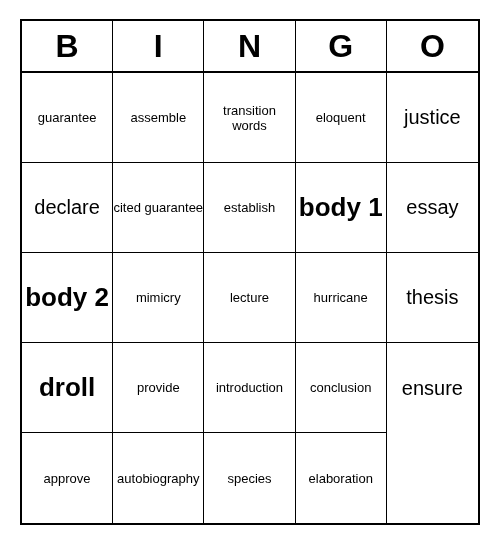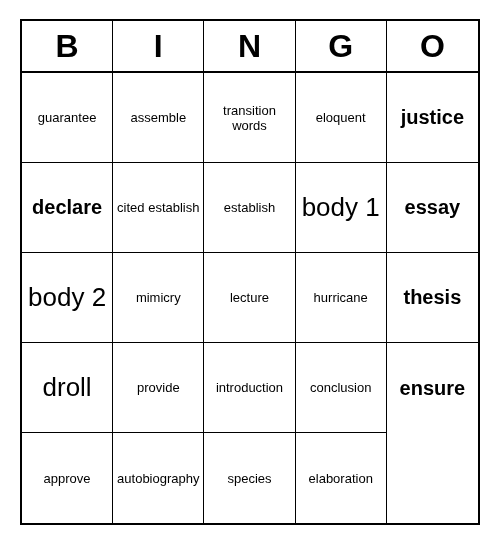--- a/index.html
+++ b/index.html
@@ -65,47 +65,47 @@
       font-weight: bold;
     }
 
     .bingo-cell:nth-last-child(-n+5) {
       border-bottom: none;
       text-align: right;
     }
 
     .bingo-cell.large-text {
       font-size: 26px;
-      font-weight: normal;
+      font-weight: bold;
     }
 
     .bingo-cell.medium-text {
       font-size: 20px;
-      font-weight: bold;
+      font-weight: normal;
     }
   </style>
 </head>
 <body>
 
 <div class="bingo-card">
   <div class="bingo-header">
   <div class="bingo-header-cell">B</div>
       <div class="bingo-header-cell">I</div>
       <div class="bingo-header-cell">N</div>
       <div class="bingo-header-cell">G</div>
       <div class="bingo-header-cell">O</div>
     </div>
   <div class="bingo-grid">
   <div class="bingo-cell">guarantee</div>
       <div class="bingo-cell">assemble</div>
       <div class="bingo-cell">transition words</div>
       <div class="bingo-cell">eloquent</div>
       <div class="bingo-cell medium-text">justice</div>
       <div class="bingo-cell medium-text">declare</div>
-      <div class="bingo-cell">cited establish</div>
+      <div class="bingo-cell">cited guarantee</div>
       <div class="bingo-cell">establish</div>
       <div class="bingo-cell large-text">body 1</div>
       <div class="bingo-cell medium-text">essay</div>
       <div class="bingo-cell large-text">body 2</div>
       <div class="bingo-cell">mimicry</div>
       <div class="bingo-cell">lecture</div>
       <div class="bingo-cell">hurricane</div>
       <div class="bingo-cell medium-text">thesis</div>
       <div class="bingo-cell large-text">droll</div>
       <div class="bingo-cell">provide</div>

